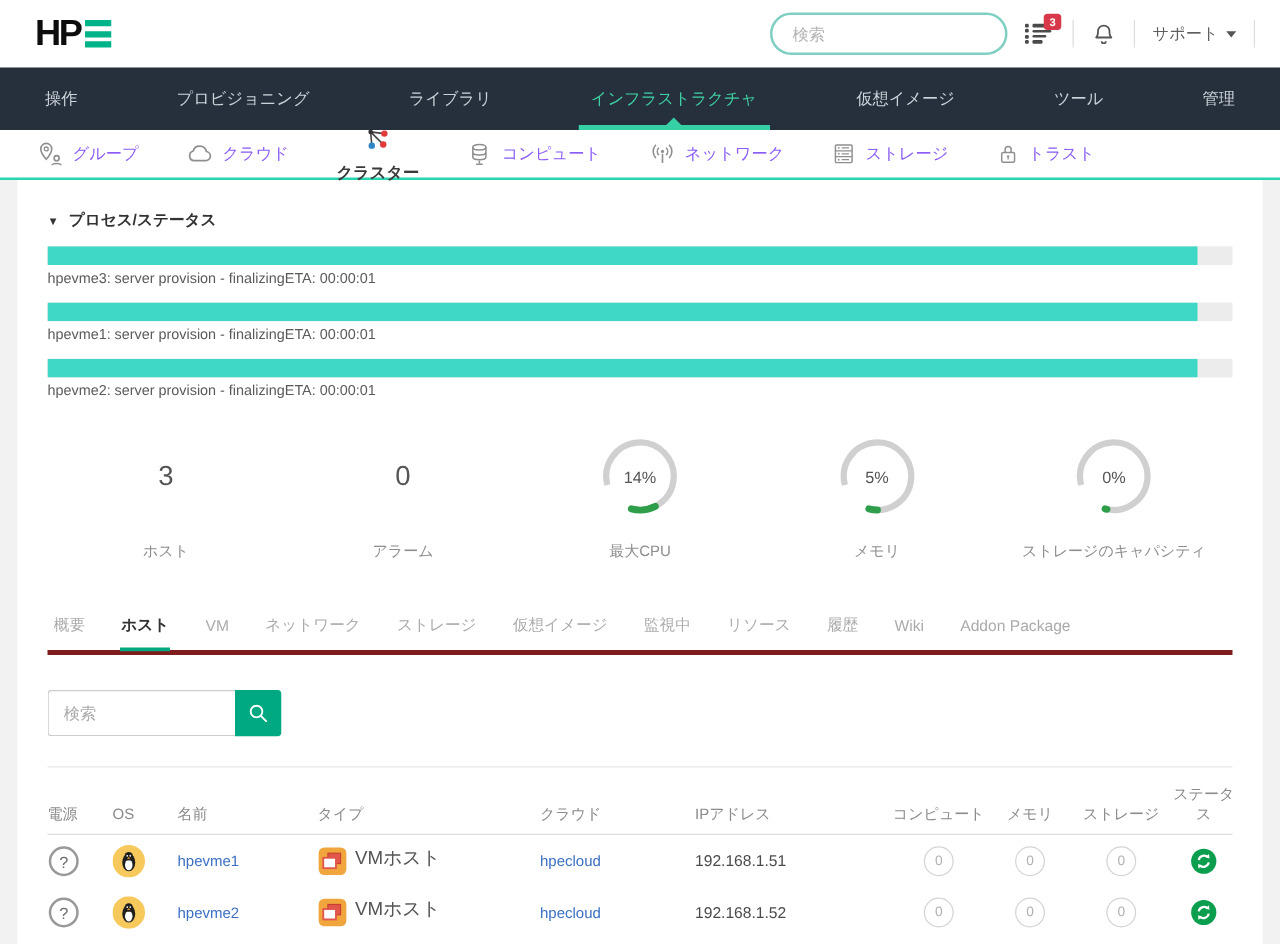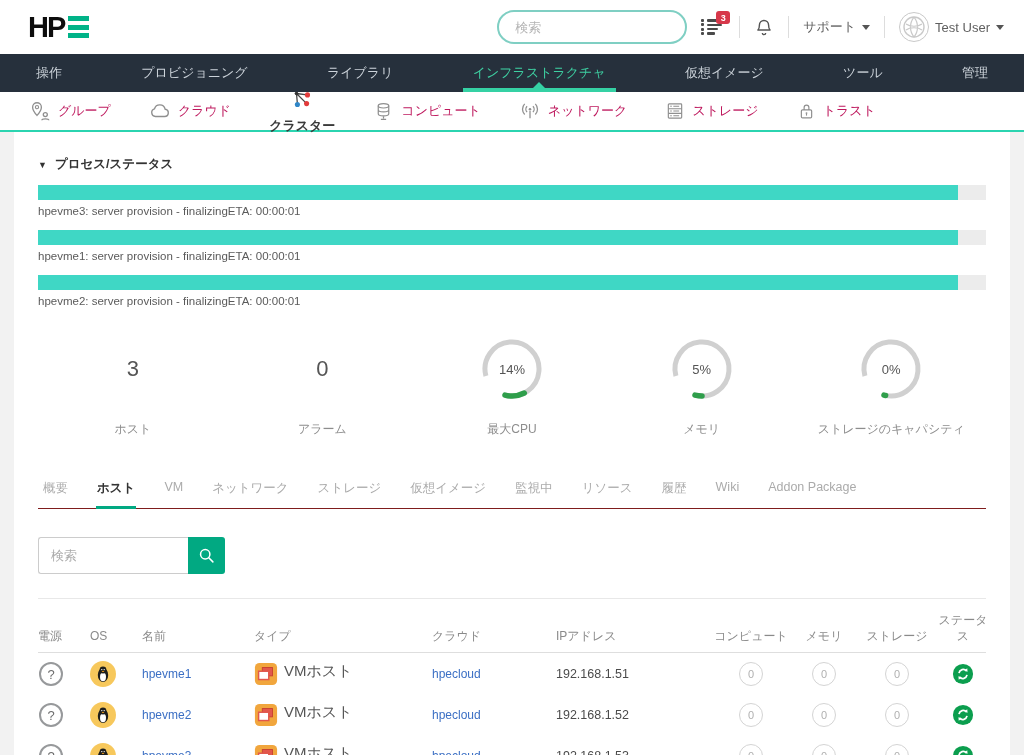--- a/index.html
+++ b/index.html
@@ -21,49 +21,49 @@
   .task-row { display:flex; align-items:center; gap:3px; }
   .task-dot { width:3px; height:3px; background:#4a4a4a; border-radius:1px; }
   .task-line { height:2.5px; background:#4a4a4a; border-radius:1px; }
   .badge { position:absolute; top:-6px; right:-5px; min-width:14px; height:13px; background:#d7384a; color:#fff; font-size:9px; border-radius:3px; display:flex; align-items:center; justify-content:center; padding:0 3px; font-weight:bold; }
   .vdiv { width:1px; height:22px; background:#ddd; }
   .menu-link { display:flex; align-items:center; gap:6px; font-size:13px; color:#5f5f5f; cursor:pointer; }
   .caret-down { width:0; height:0; border-left:4px solid transparent; border-right:4px solid transparent; border-top:5px solid #555; }
   .avatar { width:30px; height:30px; border-radius:50%; border:1.5px solid #c9c9c9; display:flex; align-items:center; justify-content:center; }
 
   
-  .mainnav { background:#26303c; height:38px; display:flex; align-items:stretch; justify-content:space-between; padding:0 26px; }
+  .mainnav { background:#26303c; height:50px; display:flex; align-items:stretch; justify-content:space-between; padding:0 26px; }
   .nav-item { position:relative; display:flex; align-items:center; padding:0 10px; font-size:13px; color:#ccd3da; cursor:pointer; }
   .nav-item.active { color:#3ed0a2; }
   .nav-item.active::after { content:""; position:absolute; left:0; right:0; bottom:0; height:4px; background:#35d1a4; }
   .nav-item.active::before { content:""; position:absolute; left:50%; bottom:4px; transform:translateX(-50%); width:0; height:0; border-left:6px solid transparent; border-right:6px solid transparent; border-bottom:6px solid #35d1a4; }
 
   
   .subnav { background:#fff; height:40px; display:flex; align-items:center; gap:38px; padding:0 30px; border-bottom:2px solid #2bd4b0; }
-  .subnav-item { display:flex; align-items:center; gap:7px; font-size:13px; color:#be185d; cursor:pointer; }
+  .subnav-item { display:flex; align-items:center; gap:7px; font-size:13px; color:#8b5cf6; cursor:pointer; }
   .subnav-item.active { color:#3a3a3a; font-weight:600;flex-direction:column; }
 
   
   .content-outer { background:#fff; margin:0 14px; min-height:620px; padding:20px 24px 30px 24px; }
 
   .sec-title { display:flex; align-items:center; gap:8px; font-size:12.5px; font-weight:600; color:#333; margin:4px 0 12px 0; cursor:pointer; }
   .tri { font-size:9px; color:#333; }
   .pbar { height:15px; background:#ececec; overflow:hidden; }
   .pfill { height:100%; background:#3fd7c5; }
   .prow { display:flex; justify-content:flex-start; font-size:11.5px; color:#5a5a5a; margin:5px 0 13px 0; }
 
   .stats { display:flex; margin:26px 0 10px 0; }
   .stat { flex:1; display:flex; flex-direction:column; align-items:center; }
   .stat-valwrap { height:72px; display:flex; align-items:center; justify-content:center; position:relative; }
   .stat-num { font-size:22px; color:#555; }
   .gauge { width:66px; height:66px; }
   .gauge-val { position:absolute; left:0; right:0; top:0; bottom:0; display:flex; align-items:center; justify-content:center; font-size:13px; color:#555; }
   .stat-label { font-size:12px; color:#8d8d8d; margin-top:16px; }
 
-  .tabs { display:flex; align-items:flex-start; gap:27px; border-bottom:1px solid #7f1d1d; margin-top:34px; padding:0 4px; }
+  .tabs { display:flex; align-items:center; gap:27px; border-bottom:4px solid #7f1d1d; margin-top:34px; padding:0 4px; }
   .tab { position:relative; font-size:12.5px; color:#ababab; padding:8px 1px 11px 1px; cursor:pointer; white-space:nowrap; }
   .tab.active { color:#333; font-weight:600; }
   .tab.active::after { content:""; position:absolute; left:0; right:0; bottom:-1px; height:3px; background:#01a982; }
 
   .panel-search { display:flex; margin:28px 0 0 0; }
   .panel-search input { width:150px; height:37px; border:1px solid #ccc; border-right:none; border-radius:3px 0 0 3px; padding:0 12px; font-size:13px; color:#555; outline:none; }
   .panel-search input::placeholder { color:#aaa; }
   .psearch-btn { width:37px; height:37px; background:#01a982; border:none; border-radius:0 3px 3px 0; display:flex; align-items:center; justify-content:center; cursor:pointer; }
   .hr { height:1px; background:#e8e8e8; margin:24px 0 10px 0; }
 
@@ -156,30 +156,20 @@
       <svg width="20" height="21" viewBox="0 0 24 24">
         <path d="M12 3.5a5.5 5.5 0 0 0-5.5 5.5c0 4.5-1.8 6-1.8 6h14.6s-1.8-1.5-1.8-6A5.5 5.5 0 0 0 12 3.5z" fill="none" stroke="#555" stroke-width="1.7" stroke-linejoin="round"></path>
         <path d="M10 18.5a2 2 0 0 0 4 0" fill="none" stroke="#555" stroke-width="1.7"></path>
       </svg>
       <div class="vdiv"></div>
       <div class="menu-link">
         <span>サポート</span>
         <span class="caret-down"></span>
       </div>
       <div class="vdiv"></div>
-      <div class="menu-link">
-        <span class="avatar">
-          <svg width="26" height="26" viewBox="0 0 26 26">
-            <circle cx="13" cy="13" r="10" fill="none" stroke="#c9c9c9" stroke-width="1.4"></circle>
-            <path d="M5 10c4 3 12 3 16 0 M5 16c4-3 12-3 16 0 M13 3a16 16 0 0 0 0 20 M13 3a16 16 0 0 1 0 20" fill="none" stroke="#c9c9c9" stroke-width="1.2"></path>
-          </svg>
-        </span>
-        <span>Test User</span>
-        <span class="caret-down"></span>
-      </div>
     </div>
   </header>
 
   <nav class="mainnav">
     <div class="nav-item">操作</div>
     <div class="nav-item">プロビジョニング</div>
     <div class="nav-item">ライブラリ</div>
     <div class="nav-item active">インフラストラクチャ</div>
     <div class="nav-item">仮想イメージ</div>
     <div class="nav-item">ツール</div>

